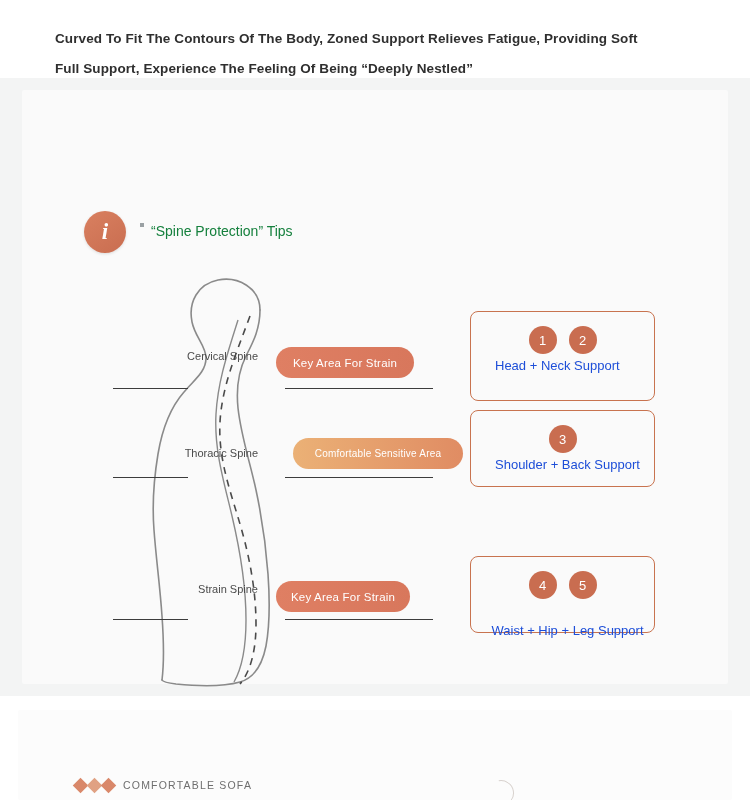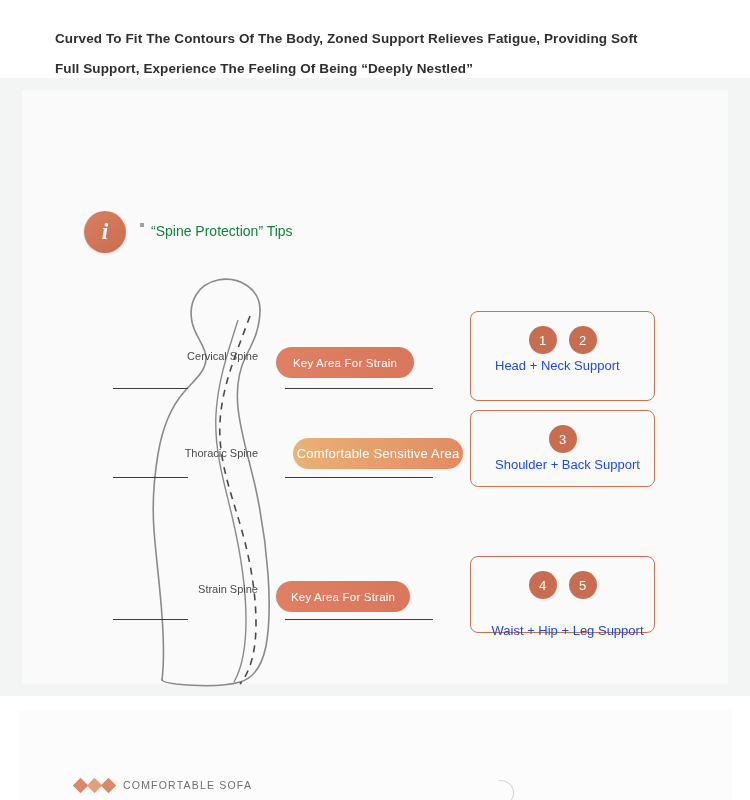--- a/index.html
+++ b/index.html
@@ -128,21 +128,21 @@
   }
   .pill-strain-1 {
     left: 276px; top: 269px;
     width: 138px; height: 31px;
     background: linear-gradient(90deg,#df7f63,#d8775c);
   }
   .pill-sensitive {
     left: 293px; top: 360px;
     width: 170px; height: 31px;
     background: linear-gradient(90deg,#ebb176,#e08c63);
-    font-size: 13px;
+    font-size: 10px;
   }
   .pill-strain-2 {
     left: 276px; top: 503px;
     width: 134px; height: 31px;
     background: linear-gradient(90deg,#df7f63,#d8775c);
   }
 
   
   .card {
     position: absolute;

